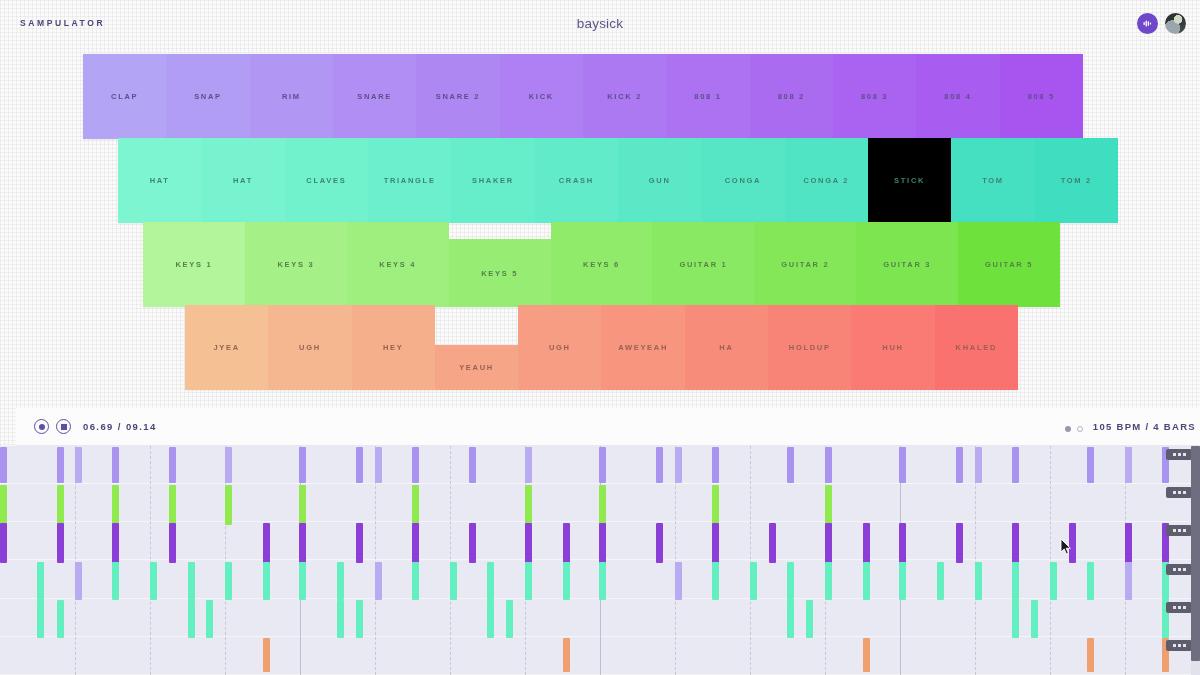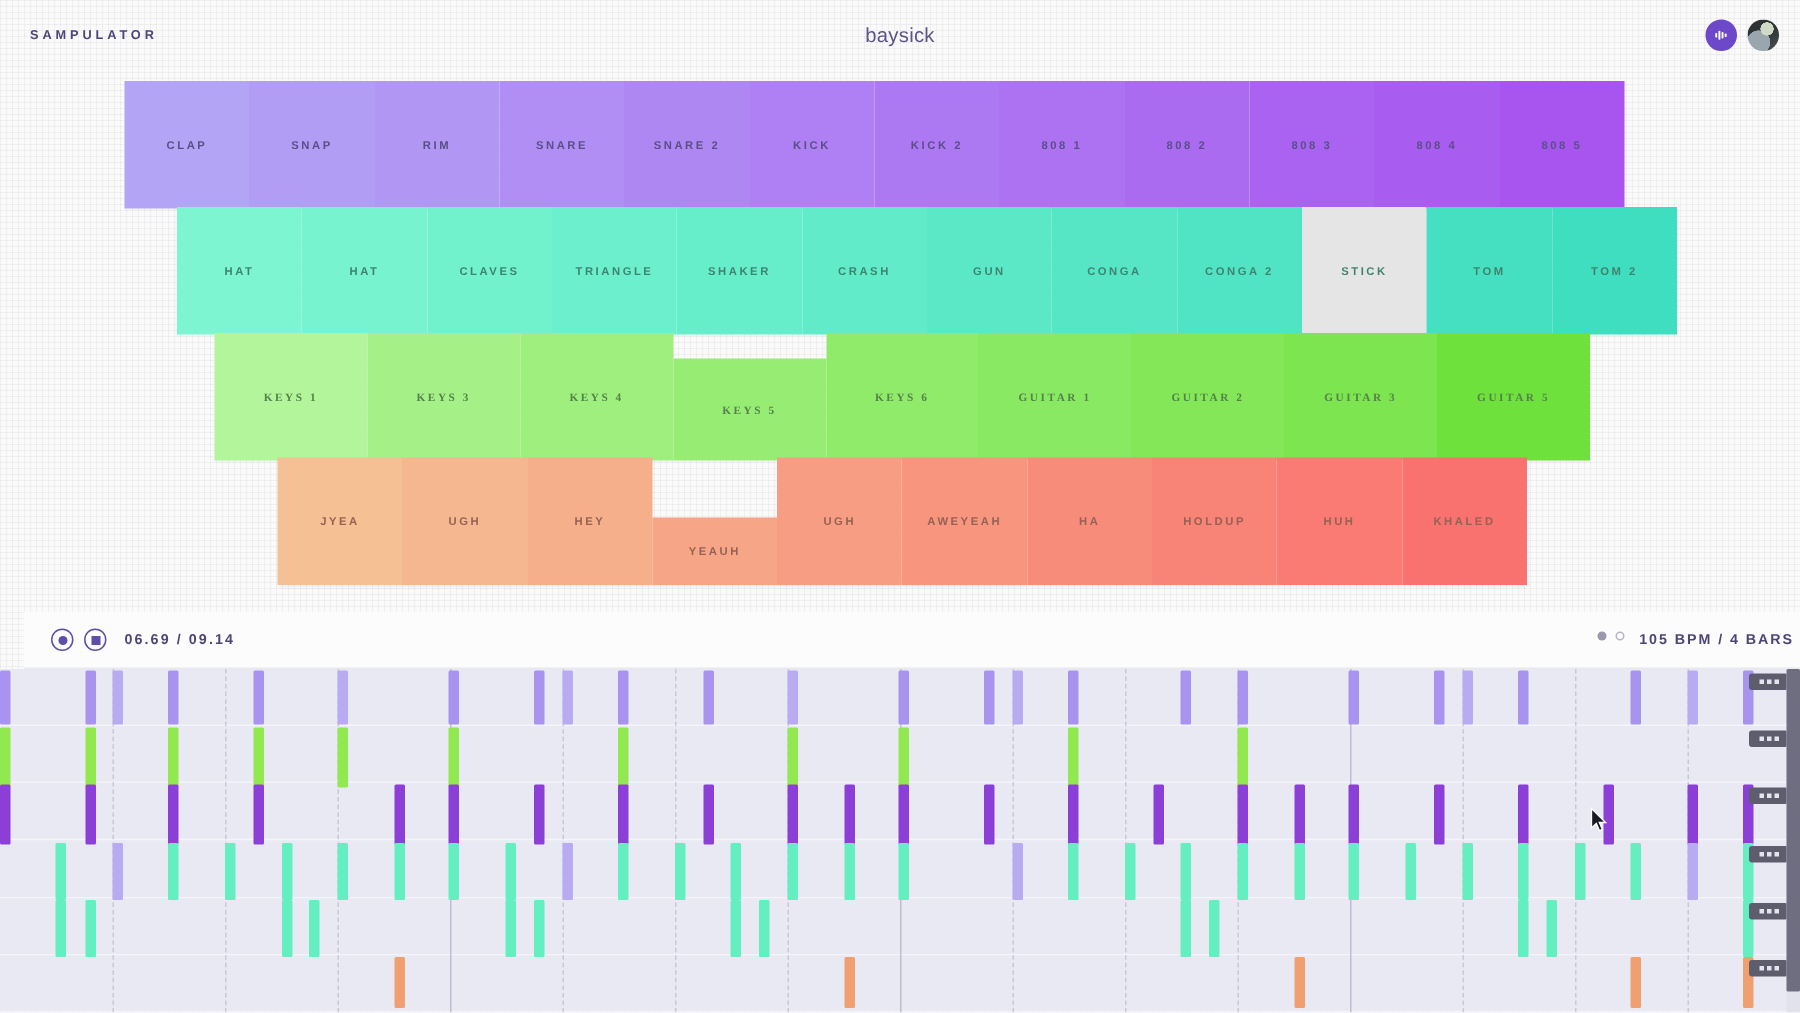--- a/index.html
+++ b/index.html
@@ -61,21 +61,21 @@
   }
   .pad {
     flex: 1 0 auto;
     display: flex; align-items: center; justify-content: center;
     font-size: 7.5px; letter-spacing: 1.7px; font-weight: 600;
     cursor: pointer;
     user-select: none;
   }
   #row-0 { left: 83px; top: 0px;   width: 1000px; }
   #row-1 { left: 118px; top: 84px; width: 1000px; }
-  #row-2 { left: 143px; top: 168px; width: 917px; font-family: Liberation Serif, serif; }
+  #row-2 { left: 143px; top: 168px; width: 917px; }
   #row-3 { left: 185px; top: 251px; width: 833px; }
   #row-0 .pad { color: #5a4f88; }
   #row-1 .pad { color: #3e8470; }
   #row-2 .pad { color: #55814b; }
   #row-3 .pad { color: #956254; }
 
   
   #transport {
     position: absolute; left: 16px; top: 408px;
     width: 1200px; height: 38px;
@@ -92,21 +92,21 @@
     display: flex; align-items: center; justify-content: center;
     cursor: pointer; background: transparent;
   }
   .circ-btn .dot { width: 6px; height: 6px; border-radius: 50%; background: #5b4fa8; }
   .circ-btn .sq  { width: 6px; height: 6px; background: #5b4fa8; }
   #time-display {
     font-size: 9.5px; letter-spacing: 1.4px; color: #4b4578; font-weight: 600;
     margin-left: 5px;
   }
   #transport-right {
-    position: absolute; right: 20px; display: flex; align-items: flex-start; gap: 6px;
+    position: absolute; right: 20px; display: flex; align-items: flex-end; gap: 6px;
   }
   .tiny-dot { width: 6px; height: 6px; border-radius: 50%; }
   #page-dot-1 { background: #9b97ae; }
   #page-dot-2 { background: transparent; border: 1px solid #b7b3c6; }
   #tempo-display {
     font-size: 9.5px; letter-spacing: 1.3px; color: #4b4578; font-weight: 600;
     margin-left: 4px;
   }
 
   
@@ -232,21 +232,21 @@
       </div>
       <div class="pad" style="background: rgb(91, 232, 199); color: rgb(62, 132, 112); width: 8.33333%;">
         <span>GUN</span>
       </div>
       <div class="pad" style="background: rgb(86, 230, 198); color: rgb(62, 132, 112); width: 8.33333%;">
         <span>CONGA</span>
       </div>
       <div class="pad" style="background: rgb(80, 228, 196); color: rgb(62, 132, 112); width: 8.33333%;">
         <span>CONGA 2</span>
       </div>
-      <div class="pad" style="background: #e5e5e5; color: rgb(62, 132, 112); width: 8.33333%;">
+      <div class="pad" style="background: #000000; color: rgb(62, 132, 112); width: 8.33333%;">
         <span>STICK</span>
       </div>
       <div class="pad" style="background: rgb(69, 224, 193); color: rgb(62, 132, 112); width: 8.33333%;">
         <span>TOM</span>
       </div>
       <div class="pad" style="background: rgb(63, 222, 192); color: rgb(62, 132, 112); width: 8.33333%;">
         <span>TOM 2</span>
       </div>
     </div>
     <div id="row-2" class="pad-row">

